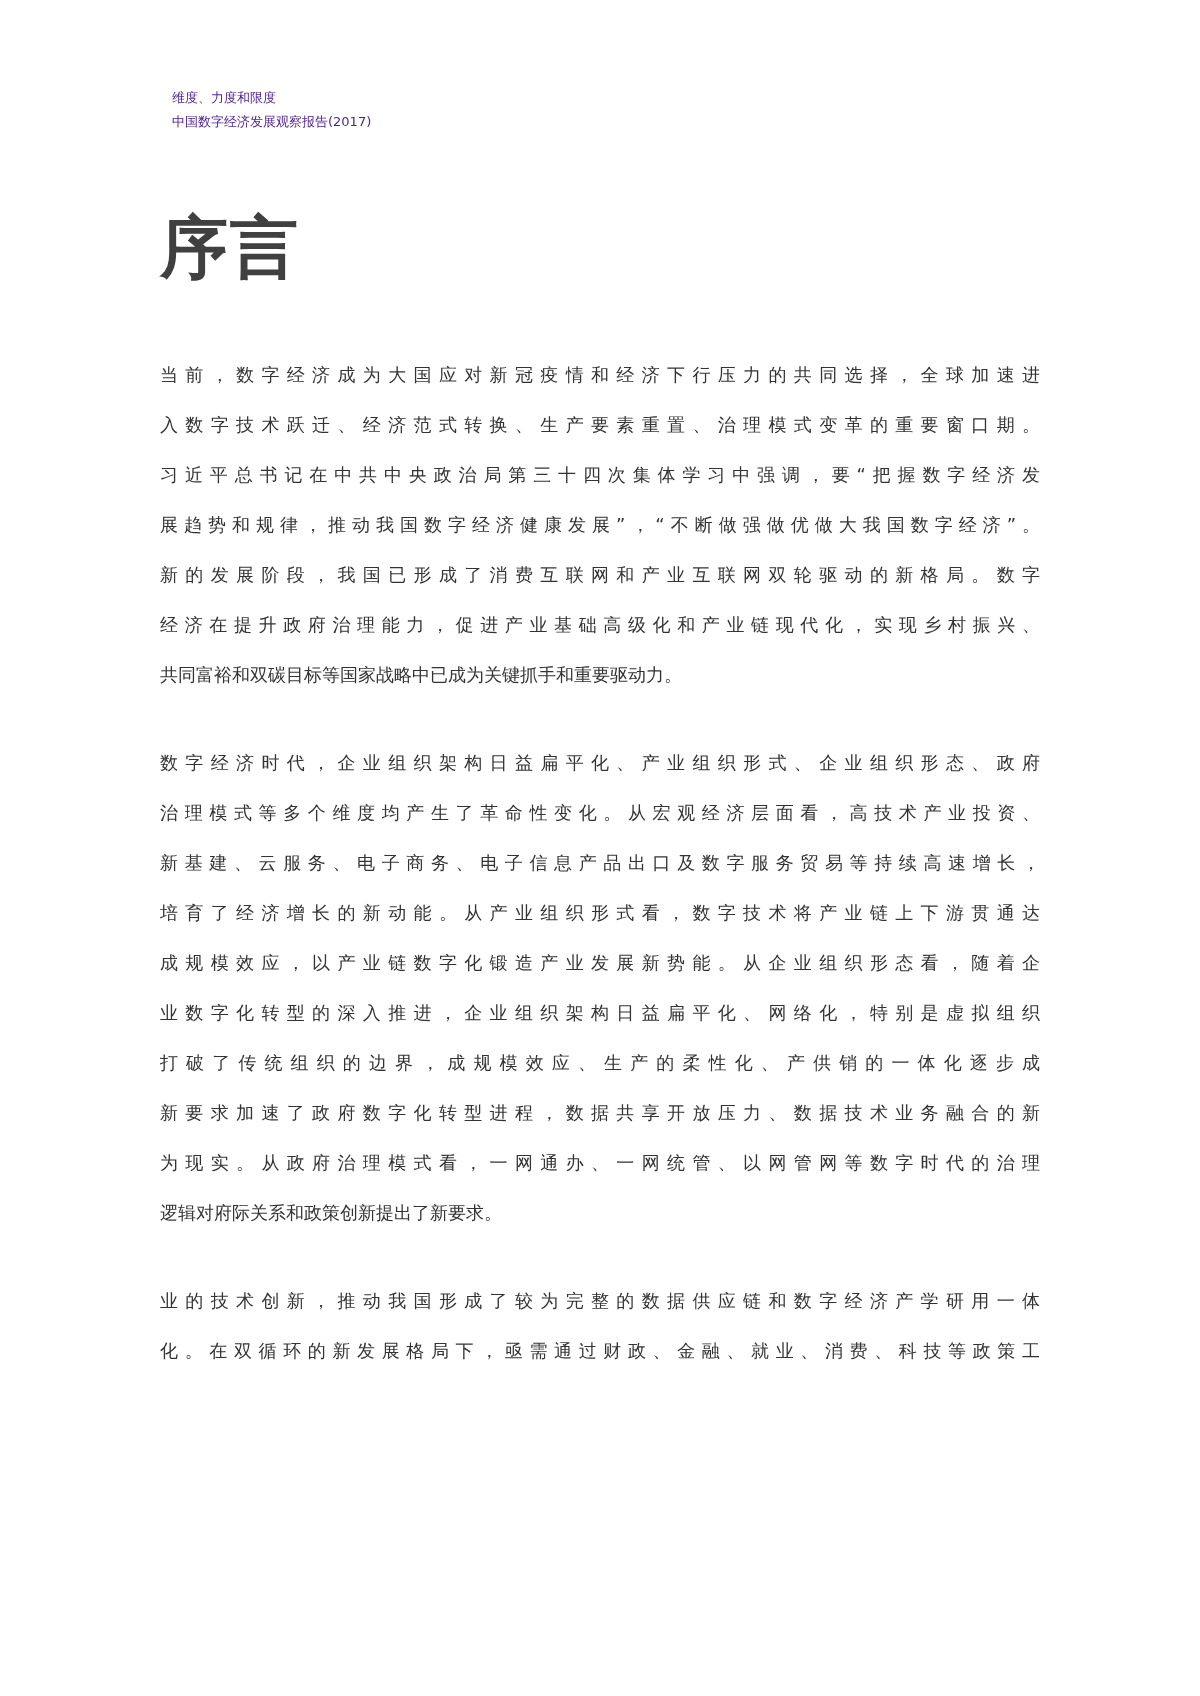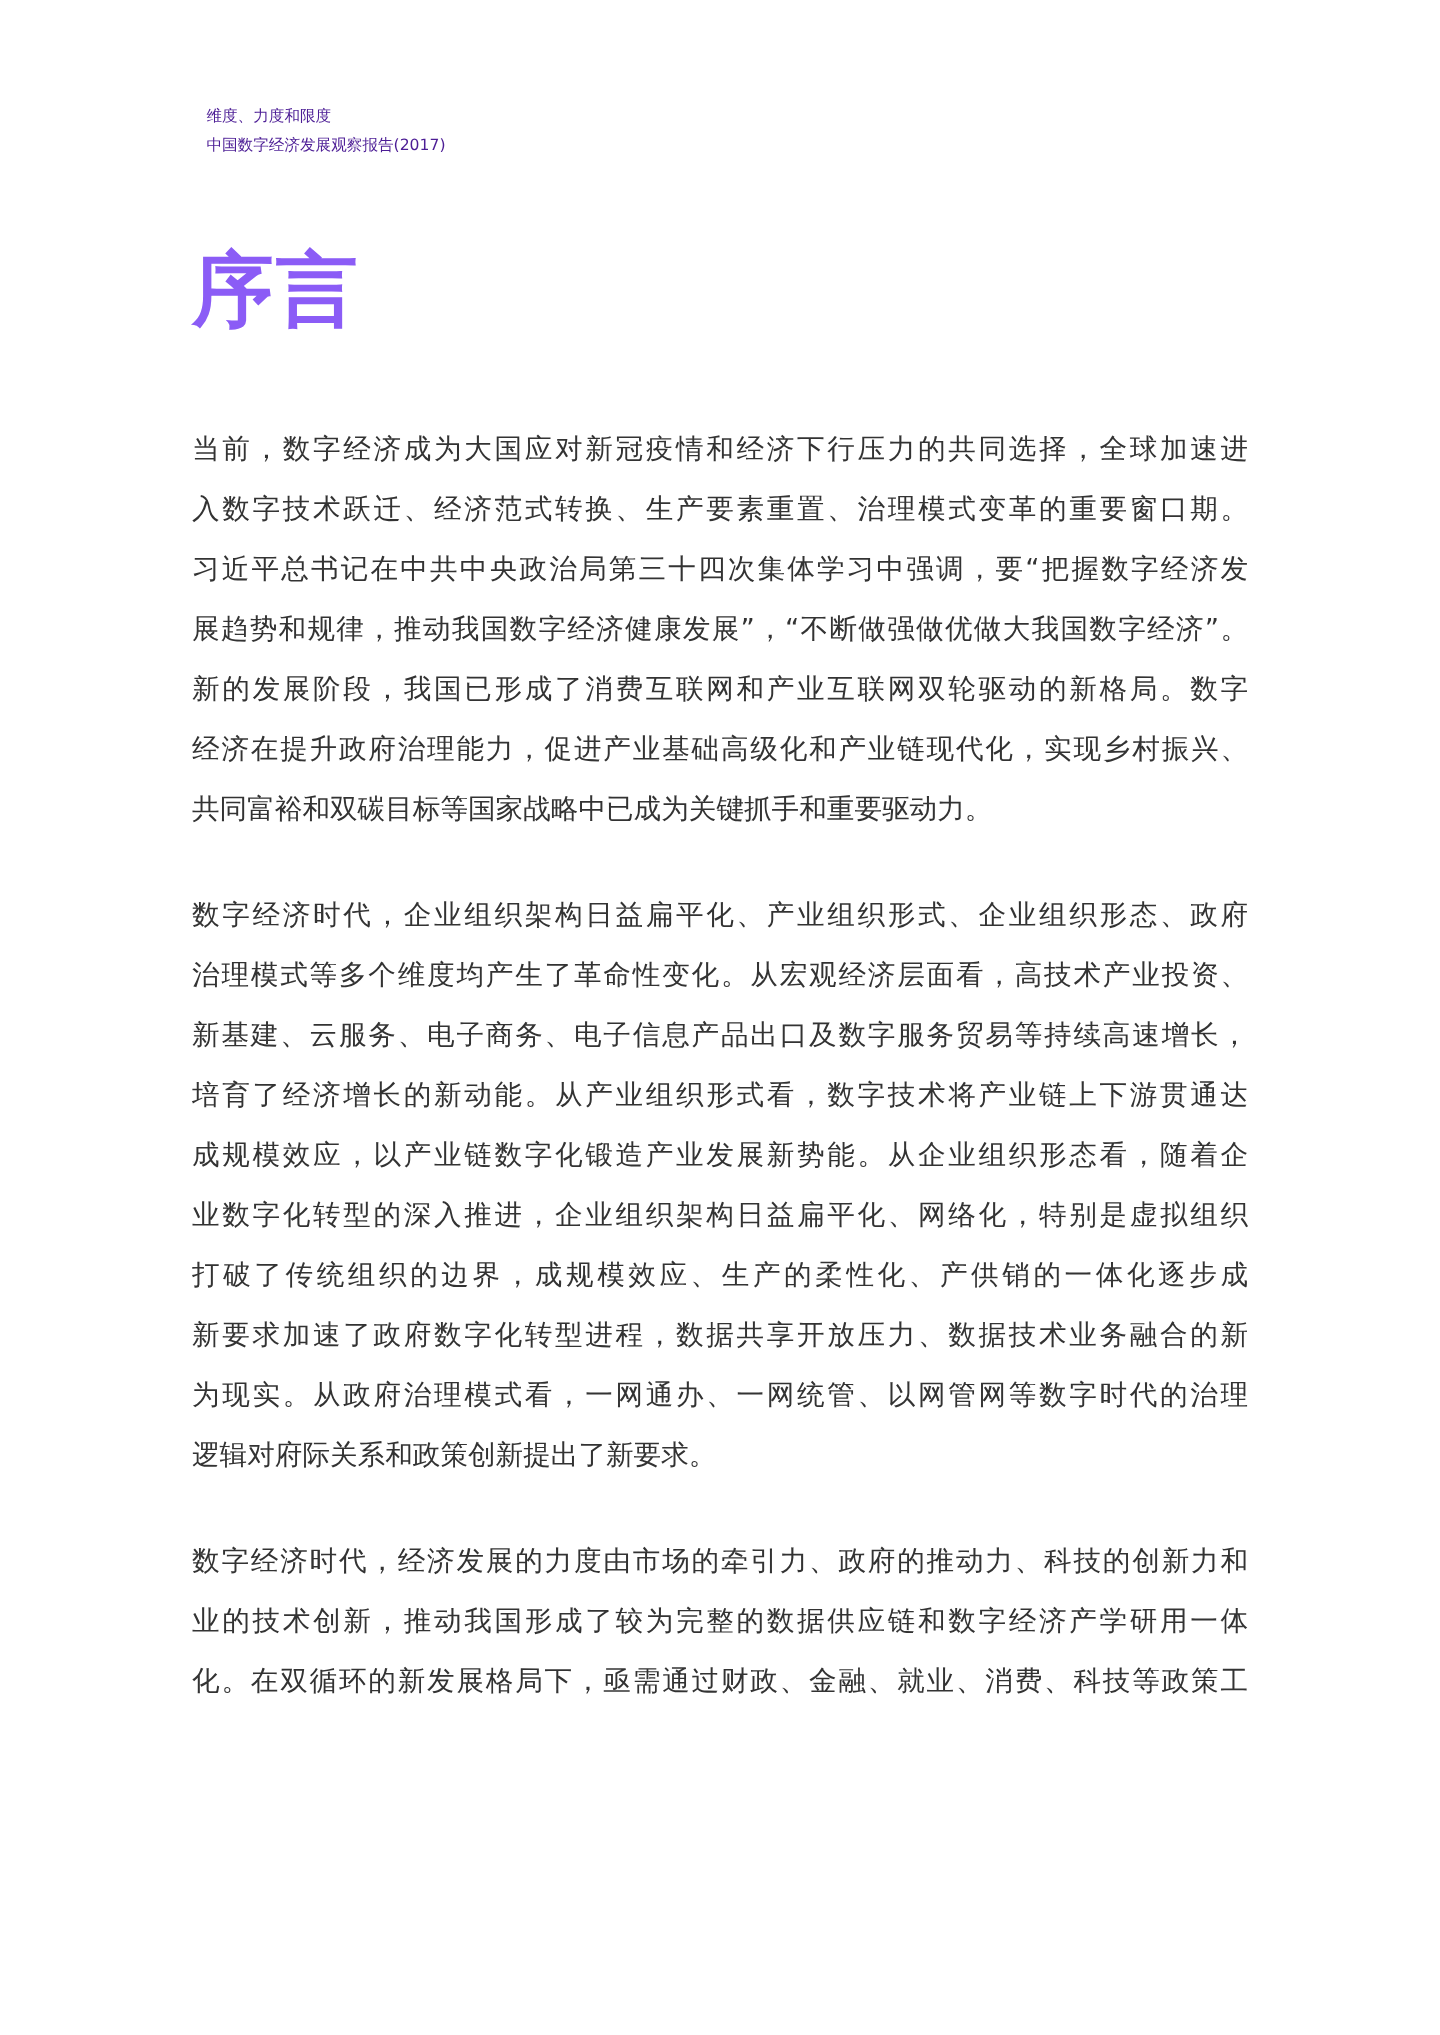--- a/index.html
+++ b/index.html
@@ -25,38 +25,37 @@
     }
     .running-header div { white-space: nowrap; }
     .page-title {
       position: absolute;
       left: 160px;
       top: 204px;
       margin: 0;
       font-size: 68px;
       line-height: 88px;
       font-weight: bold;
-      color: #8b5cf6;
+      color: #404040;
       letter-spacing: 2px;
-      font-family: Liberation Mono, monospace;
     }
     .body-text {
       position: absolute;
       left: 160px;
       top: 350px;
       width: 880px;
     }
     .para {
       margin: 0 0 38px 0;
     }
     .line {
       display: block;
       height: 50px;
       line-height: 50px;
-      font-size: 23px;
+      font-size: 18px;
       white-space: nowrap;
       text-align: justify;
       text-align-last: justify;
       color: #333333;
     }
     .line.last {
       text-align: center;
       text-align-last: left;
     }
   </style>
@@ -86,17 +85,16 @@
     <span class="line">新基建、云服务、电子商务、电子信息产品出口及数字服务贸易等持续高速增长，</span>
     <span class="line">培育了经济增长的新动能。从产业组织形式看，数字技术将产业链上下游贯通达</span>
     <span class="line">成规模效应，以产业链数字化锻造产业发展新势能。从企业组织形态看，随着企</span>
     <span class="line">业数字化转型的深入推进，企业组织架构日益扁平化、网络化，特别是虚拟组织</span>
     <span class="line">打破了传统组织的边界，成规模效应、生产的柔性化、产供销的一体化逐步成</span>
     <span class="line">新要求加速了政府数字化转型进程，数据共享开放压力、数据技术业务融合的新</span>
     <span class="line">为现实。从政府治理模式看，一网通办、一网统管、以网管网等数字时代的治理</span>
     <span class="line last">逻辑对府际关系和政策创新提出了新要求。</span>
   </p>
   <p class="para">
-    <span class="line">数字经济时代，经济发展的力度由市场的牵引力、政府的推动力、科技的创新力和</span>
     <span class="line">业的技术创新，推动我国形成了较为完整的数据供应链和数字经济产学研用一体</span>
     <span class="line">化。在双循环的新发展格局下，亟需通过财政、金融、就业、消费、科技等政策工</span>
   </p>
 </div>
 
 </body></html>

